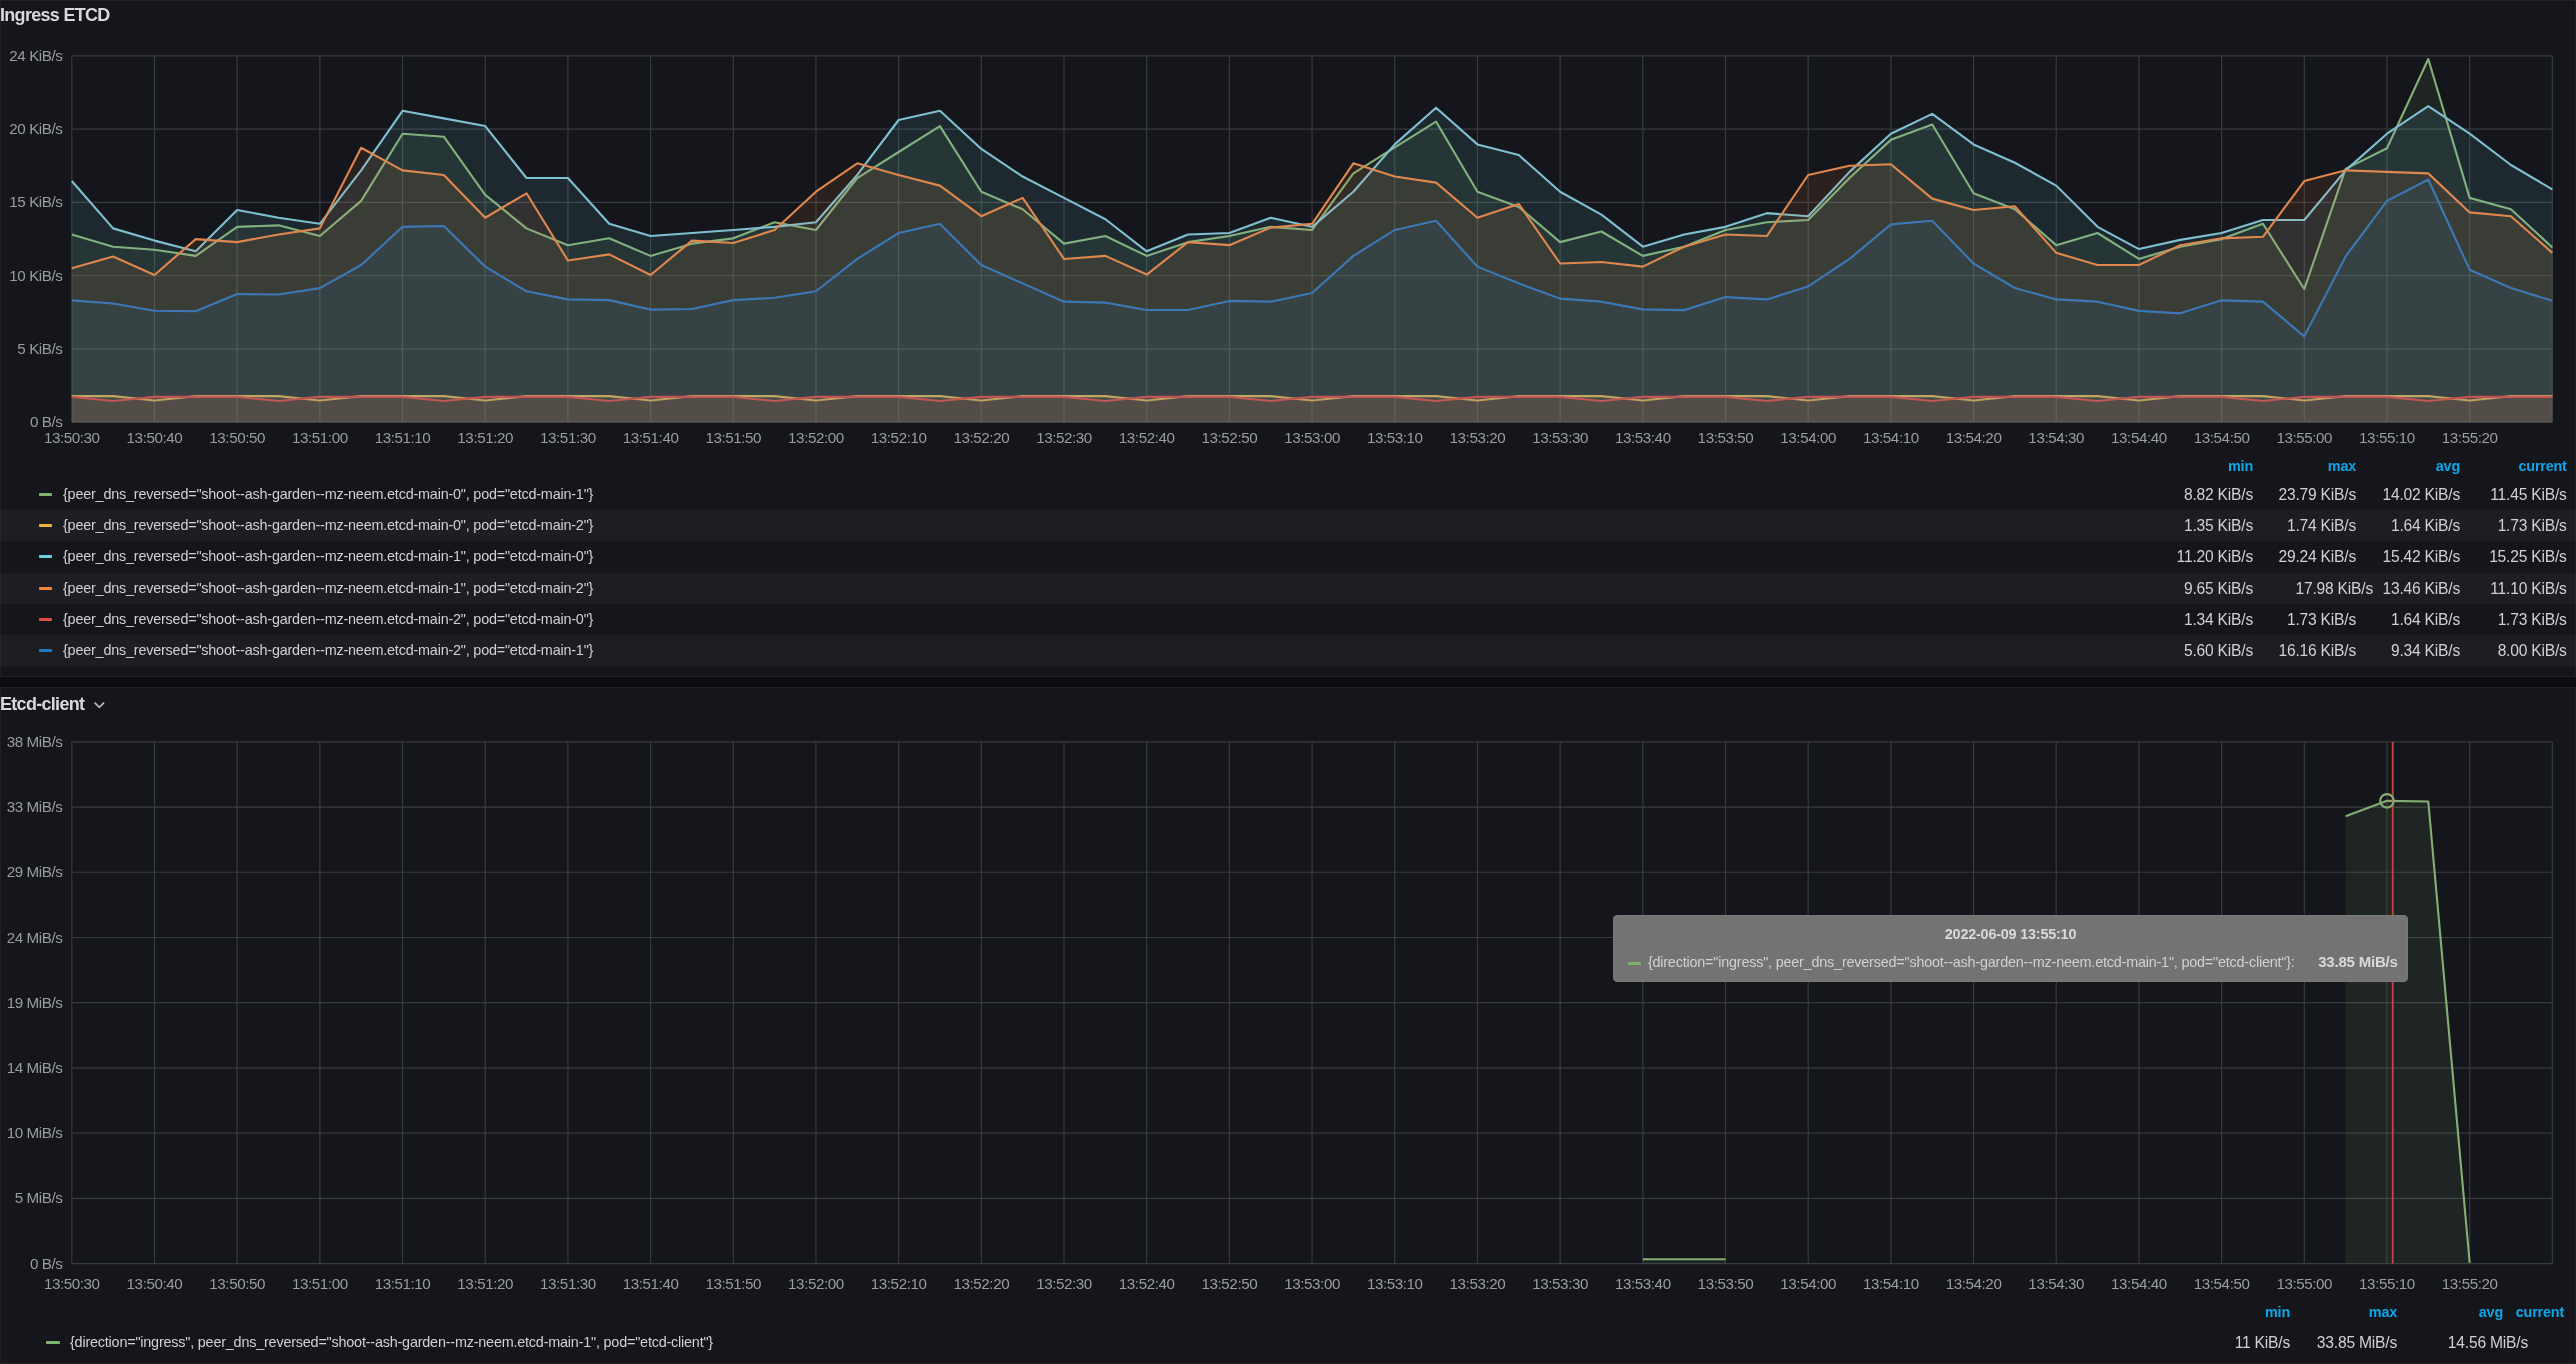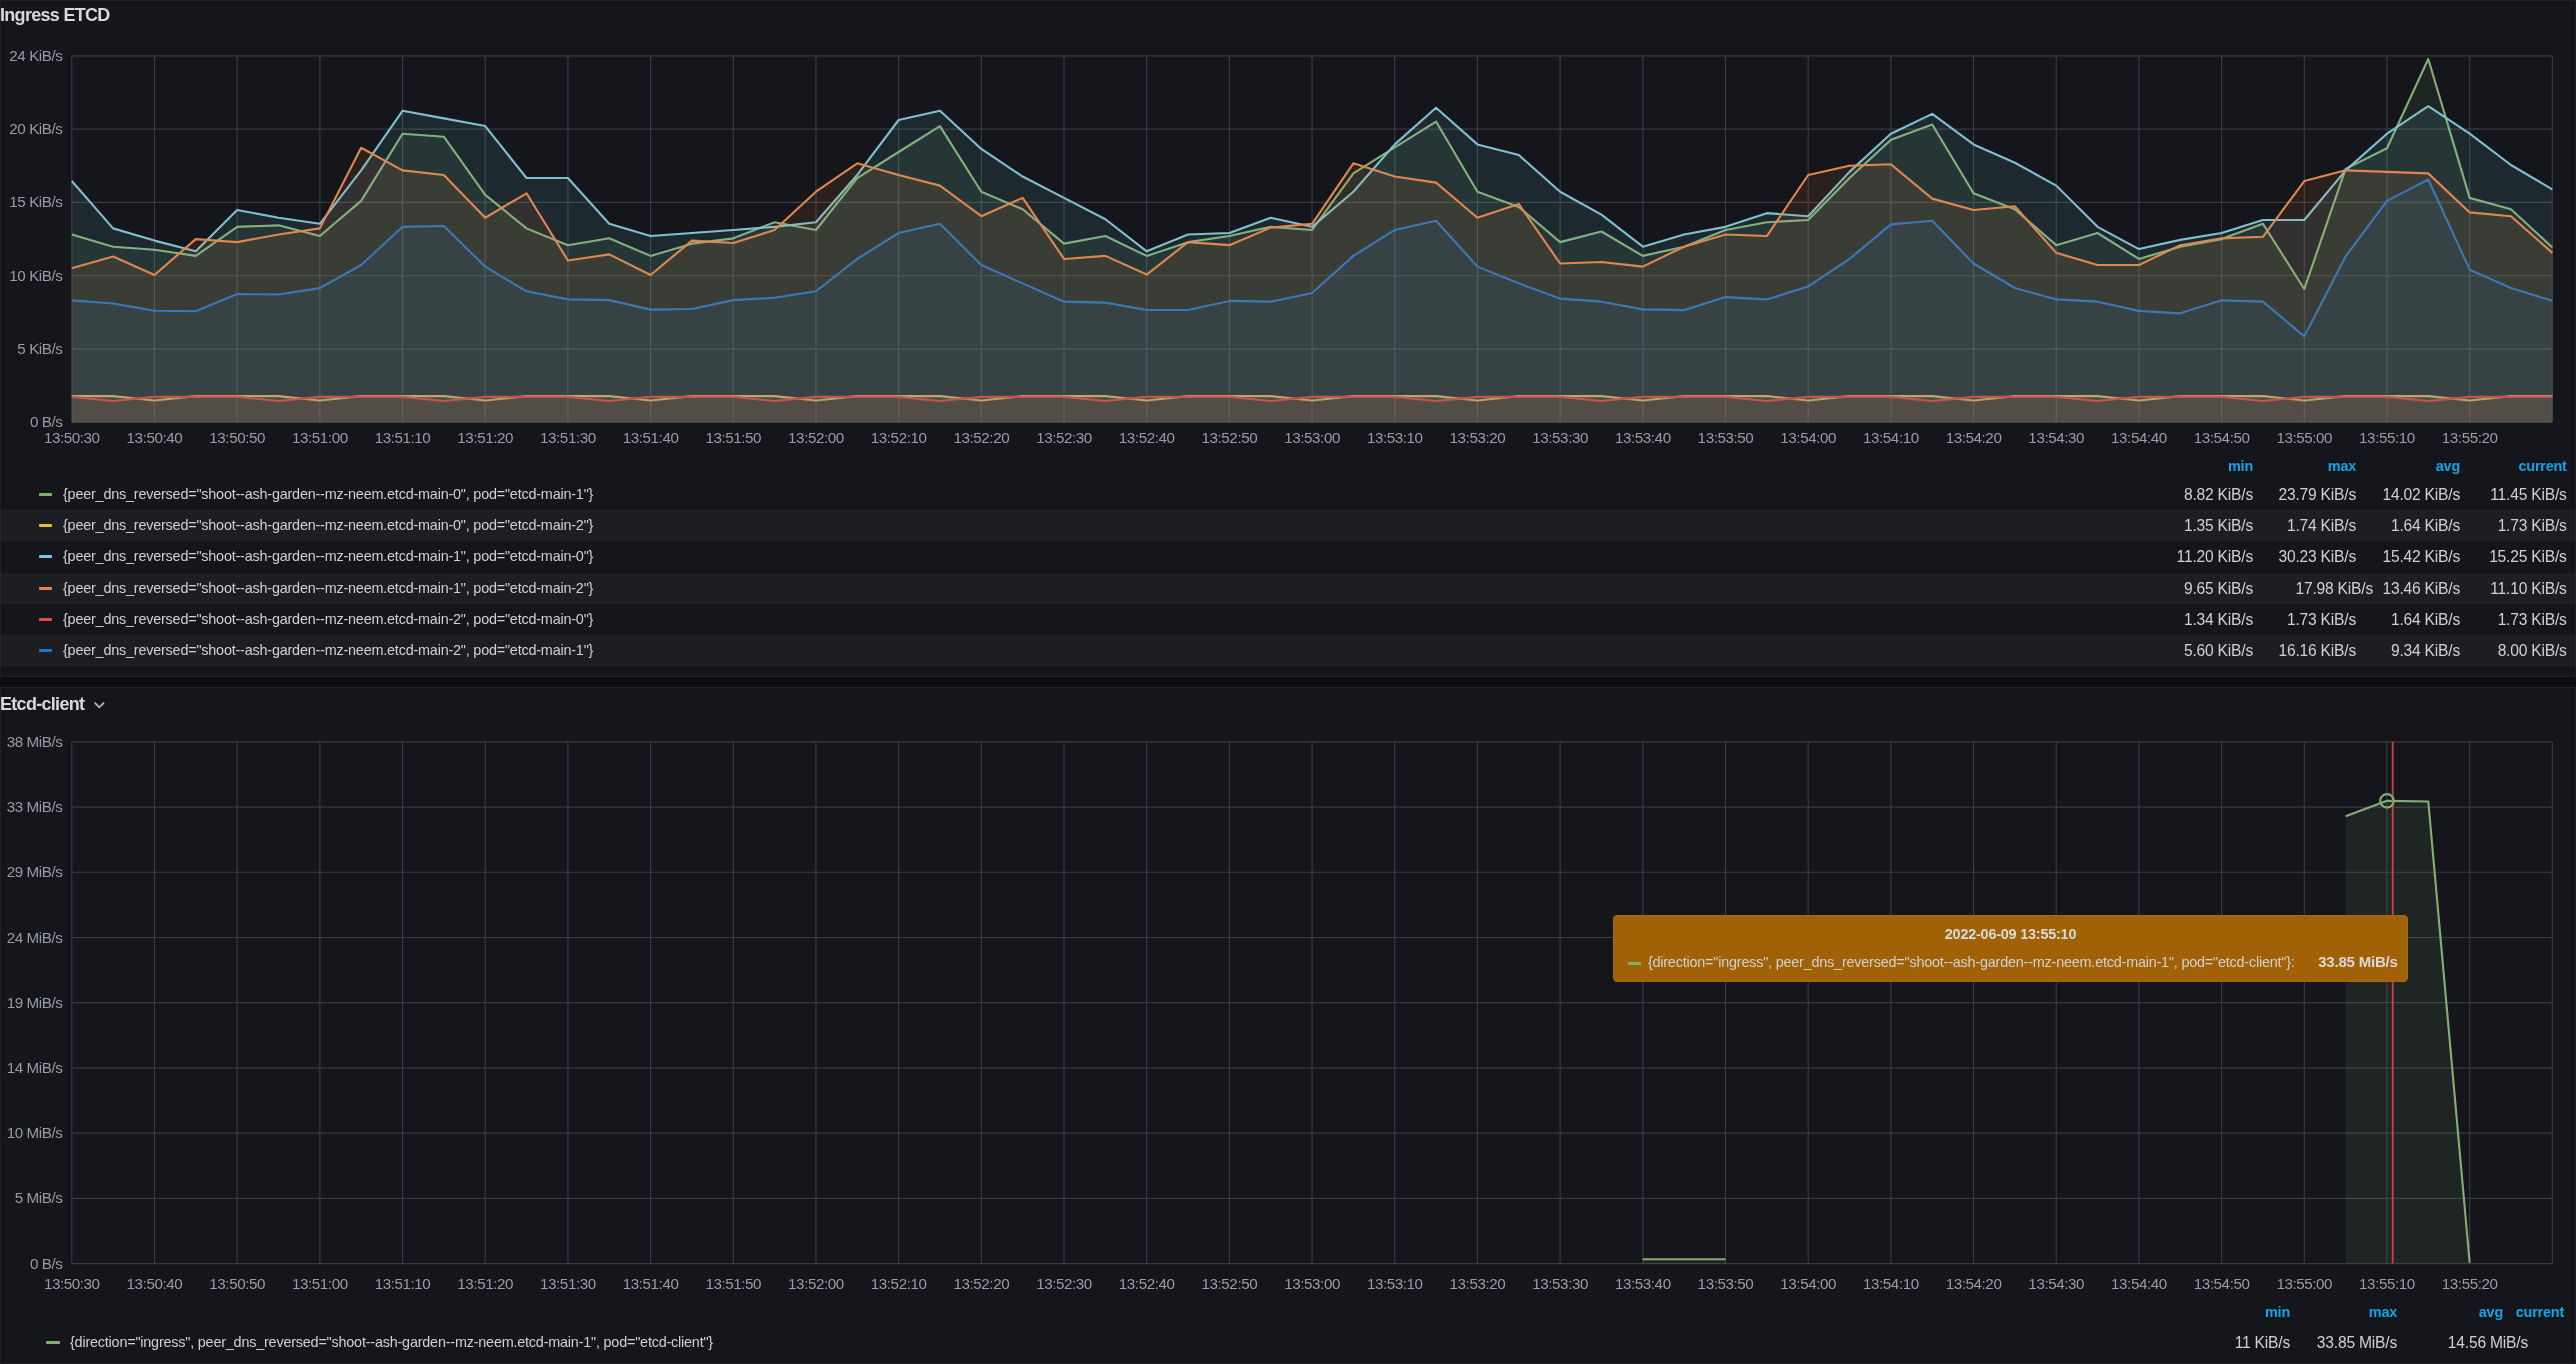--- a/index.html
+++ b/index.html
@@ -5,21 +5,21 @@
   font-family:"Liberation Sans", sans-serif; }
 .panel { position:absolute; left:0; width:2576px; background:#15161b; border:0.8px solid #1f2126; }
 .title { position:absolute; width:100%; text-align:left; color:#d8d9da; font-size:18px; font-weight:700; letter-spacing:-0.7px; }
 svg.chart { position:absolute; left:0; top:0; }
 .ax { fill:#9a9ca3; font-size:18px; letter-spacing:-0.5px; font-family:"Liberation Sans",sans-serif; }
 .lhdr { position:absolute; left:0; width:100%; height:29px; line-height:29px; color:#0ea5e9; font-size:14.4px; font-weight:700; letter-spacing:-0.2px; }
 .lrow { position:absolute; left:0; width:100%; height:31px; line-height:31px; color:#d0d1d3; font-size:14.4px; letter-spacing:-0.2px; }
 .dash { position:absolute; left:39px; top:14.4px; width:12.7px; height:2.5px; border-radius:0.8px; }
 .lbl { position:absolute; left:63px; white-space:nowrap; }
 .lval { font-size:15.6px; }
-.tooltip { position:absolute; left:1613px; top:915px; width:795px; height:67px; background:#a16207; letter-spacing:-0.2px;
+.tooltip { position:absolute; left:1613px; top:915px; width:795px; height:67px; background:#737373; letter-spacing:-0.2px;
   border:0.8px solid rgba(255,255,255,0.05); border-radius:4.2px; color:#d0d1d3; font-size:14.4px; }
 .tooltip .tt { position:absolute; top:10px; width:100%; text-align:center; font-weight:700; font-size:14.4px; color:#d8d9da; }
 .tooltip .ts { position:absolute; top:38px; left:14.4px; white-space:nowrap; }
 .tooltip .tv { position:absolute; top:37px; right:9.3px; font-weight:700; font-size:15px; color:#d8d9da; }
 .tdash { display:inline-block; width:12.7px; height:3px; background:#7EB26D; vertical-align:middle; margin-right:6.8px; border-radius:0.8px; }
 </style></head>
 <body>
 <div class="panel" style="top:0; height:677px;"></div>
 <div class="panel" style="top:687px; height:677px;"></div>
 <div class="title" style="top:5px;">Ingress ETCD</div>
@@ -217,21 +217,21 @@
     <span class="lbl">{peer_dns_reversed="shoot--ash-garden--mz-neem.etcd-main-0", pod="etcd-main-2"}</span>
     <span class="lval" style="position:absolute;right:323px;">1.35 KiB/s</span>
     <span class="lval" style="position:absolute;right:220px;">1.74 KiB/s</span>
     <span class="lval" style="position:absolute;right:116px;">1.64 KiB/s</span>
     <span class="lval" style="position:absolute;right:9.3px;">1.73 KiB/s</span>
   </div>
 <div class="lrow" style="top:541px;">
     <span class="dash" style="background:#6ED0E0;"></span>
     <span class="lbl">{peer_dns_reversed="shoot--ash-garden--mz-neem.etcd-main-1", pod="etcd-main-0"}</span>
     <span class="lval" style="position:absolute;right:323px;">11.20 KiB/s</span>
-    <span class="lval" style="position:absolute;right:220px;">30.23 KiB/s</span>
+    <span class="lval" style="position:absolute;right:220px;">29.24 KiB/s</span>
     <span class="lval" style="position:absolute;right:116px;">15.42 KiB/s</span>
     <span class="lval" style="position:absolute;right:9.3px;">15.25 KiB/s</span>
   </div>
 <div class="lrow" style="top:573px;background:rgba(204,204,220,0.05);">
     <span class="dash" style="background:#EF843C;"></span>
     <span class="lbl">{peer_dns_reversed="shoot--ash-garden--mz-neem.etcd-main-1", pod="etcd-main-2"}</span>
     <span class="lval" style="position:absolute;right:323px;">9.65 KiB/s</span>
     <span class="lval" style="position:absolute;right:203px;margin-left:43px;">17.98 KiB/s</span>
     <span class="lval" style="position:absolute;right:116px;">13.46 KiB/s</span>
     <span class="lval" style="position:absolute;right:9.3px;">11.10 KiB/s</span>

